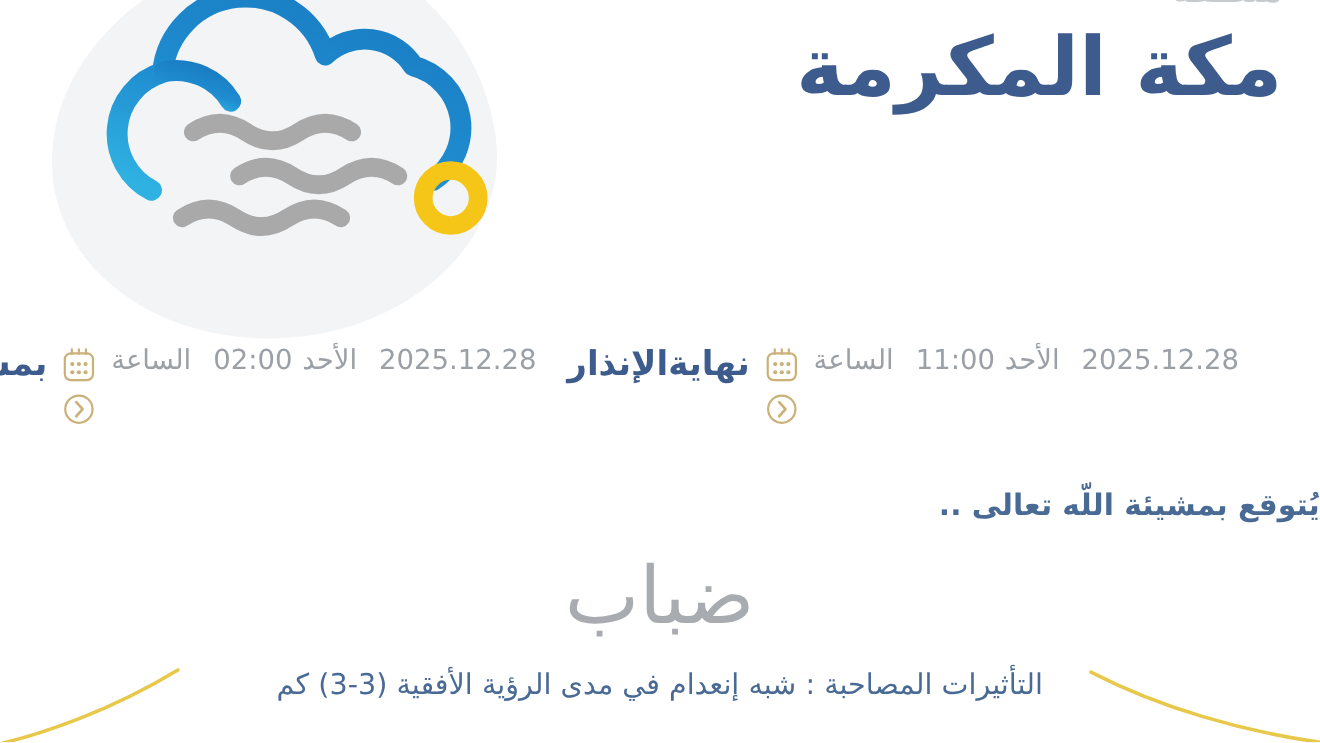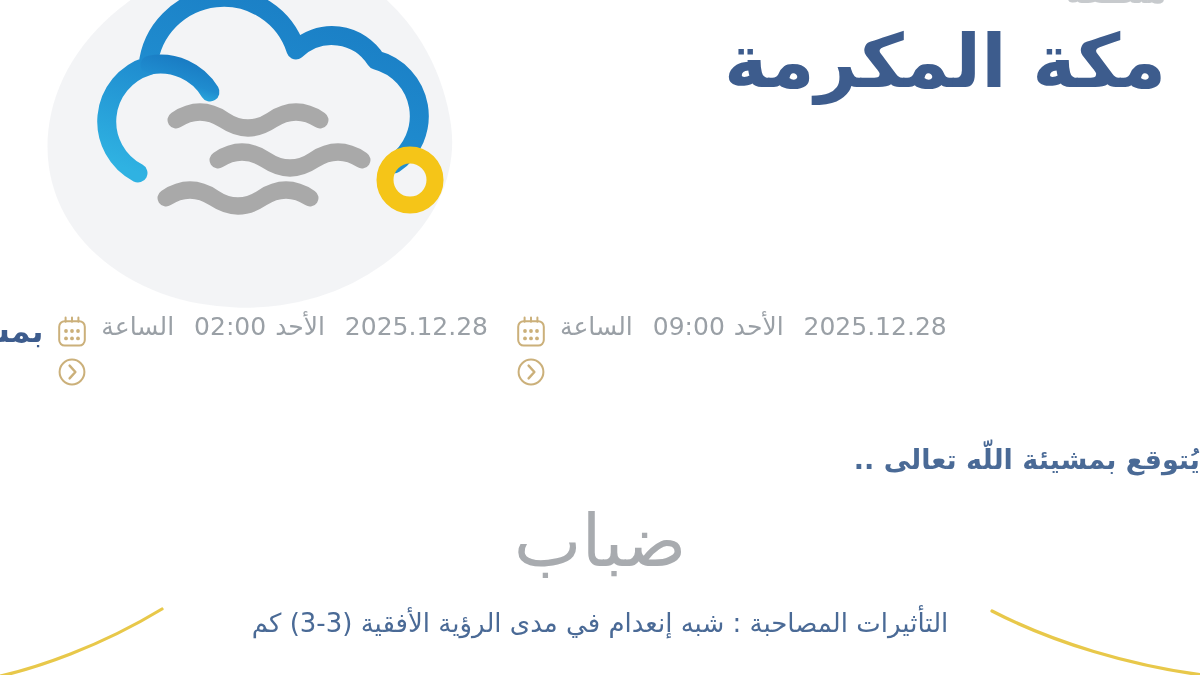--- a/index.html
+++ b/index.html
@@ -196,21 +196,21 @@
 
   <div class="windows">
 
     <div class="win end">
       <div class="win-values">
         <div class="line">
           <span class="num">2025.12.28</span>
           <span class="lbl">الأحد</span>
         </div>
         <div class="line">
-          <span class="num">09:00</span>
+          <span class="num">11:00</span>
           <span class="lbl">الساعة</span>
         </div>
       </div>
 
       <div class="win-icons">
         <svg width="30" height="32" viewBox="0 0 30 32">
           <g fill="none" stroke="#cbb07a" stroke-width="2">
             <rect x="2.2" y="5.2" width="25.6" height="24.4" rx="5.5"></rect>
             <path d="M8.6 1.6v4.2M15 1.6v4.2M21.4 1.6v4.2" stroke-linecap="round"></path>
           </g>
@@ -222,20 +222,21 @@
               <circle cx="15" cy="22.4" r="1.9"></circle>
             <circle cx="21" cy="22.4" r="1.9"></circle>
           </g>
         </svg>
         <svg width="30" height="30" viewBox="0 0 30 30">
           <circle cx="15" cy="15" r="12.4" fill="none" stroke="#cbb07a" stroke-width="2"></circle>
           <path d="M12.6 8.6 L18.4 15 L12.6 21.4" fill="none" stroke="#cbb07a" stroke-width="2.4" stroke-linecap="round" stroke-linejoin="round"></path>
         </svg>
       </div>
 
+      <div class="win-label">نهايةالإنذار</div>
     </div>
 
     <div class="win start">
       <div class="win-values">
         <div class="line">
           <span class="num">2025.12.28</span>
           <span class="lbl">الأحد</span>
         </div>
         <div class="line">
           <span class="num">02:00</span>

